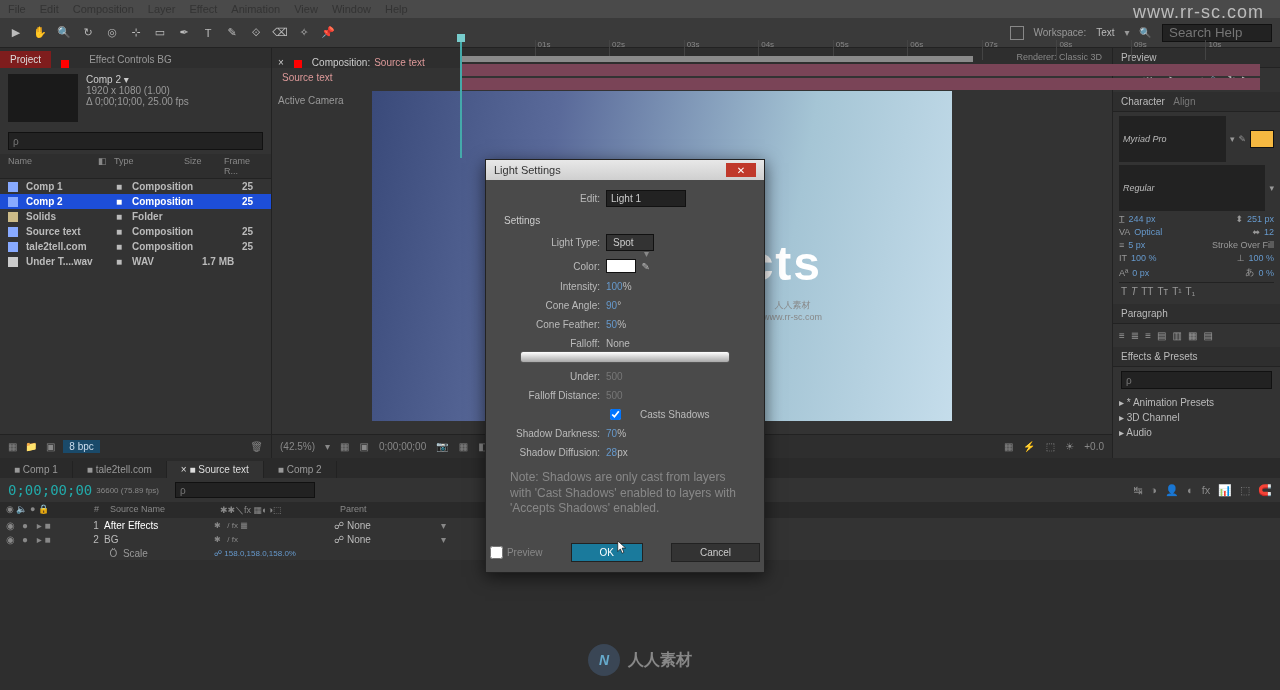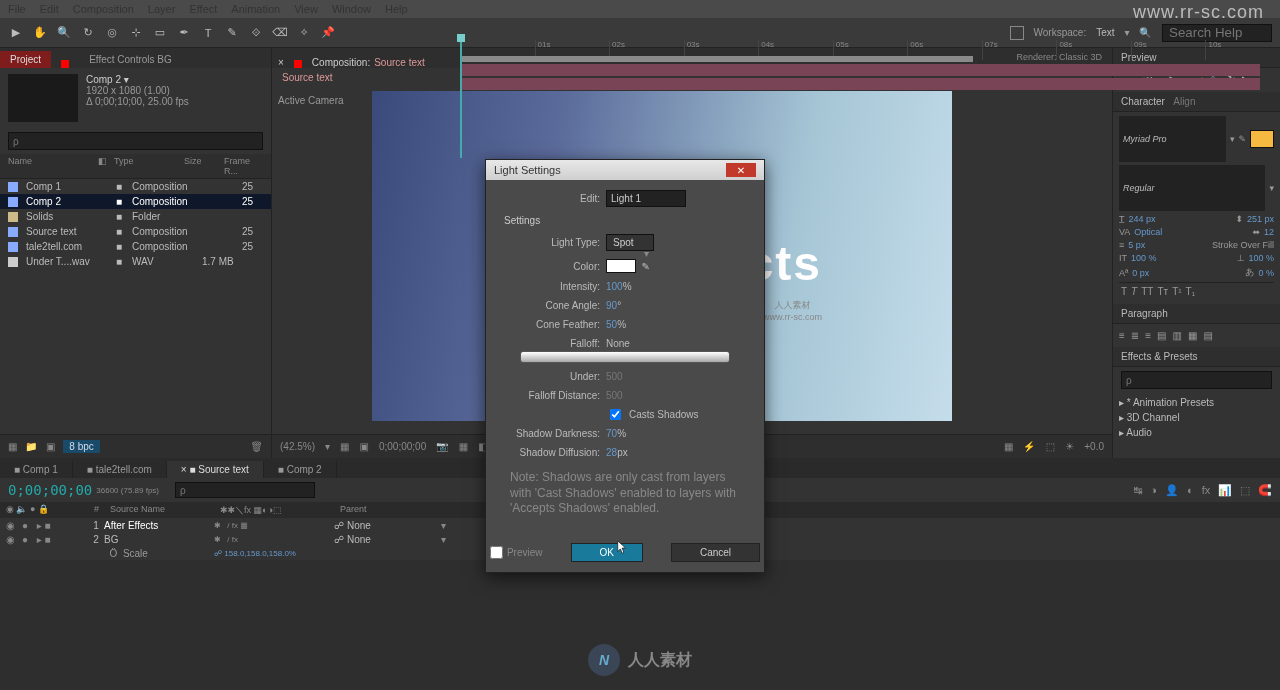--- a/index.html
+++ b/index.html
@@ -15,22 +15,22 @@
 .panel-tabs { display: flex; background: #2e2e2e; height: 20px; align-items: flex-end; font-size: 10px; }
 .panel-tab { padding: 3px 10px; color: #999; }
 .panel-tab.active { background: #7f1d1d; color: #ddd; }
 .red-square { width: 8px; height: 8px; background: #f00; margin: 0 10px; display: inline-block; }
 .comp-info { padding: 6px 8px; font-size: 10px; color: #999; background: #333; height: 60px; display: flex; }
 .comp-thumb { width: 70px; height: 48px; background: #1a1a1a; margin-right: 8px; }
 .project-search { padding: 4px 8px; }
 .project-search input { width: 100%; background: #222; border: 1px solid #111; padding: 2px 4px; color: #ccc; height: 18px; font-size: 10px; }
 .project-cols { display: flex; padding: 2px 8px; font-size: 9px; color: #888; border-bottom: 1px solid #222; background: #2e2e2e; }
 .pc-name { width: 90px; } .pc-type { width: 70px; } .pc-size { width: 40px; } .pc-fr { flex: 1; }
-.project-item { display: flex; padding: 2px 8px; font-size: 10px; color: #bbb; align-items: flex-end; height: 15px; }
-.project-item.selected { background: #0f172a; color: #fff; }
+.project-item { display: flex; padding: 2px 8px; font-size: 10px; color: #bbb; align-items: flex-end; height: 15px; font-weight: bold; }
+.project-item.selected { background: #1d4ed8; color: #fff; }
 .pi-icon { width: 14px; height: 10px; margin-right: 4px; display: inline-flex; align-items: center; }
 .comp-panel { flex: 1; background: #333; display: flex; flex-direction: column; position: relative; }
 .comp-tabs { display: flex; background: #2e2e2e; height: 20px; align-items: flex-end; font-size: 10px; padding-left: 6px; }
 .comp-tabs .link { color: #d99; margin-left: 4px; }
 .comp-subtitle { padding: 4px 10px; font-size: 10px; color: #d99; }
 .comp-viewer { flex: 1; background: #333; position: relative; }
 .active-camera { position: absolute; top: 8px; left: 6px; font-size: 10px; color: #999; }
 .canvas { position: absolute; left: 100px; top: 4px; width: 580px; height: 330px; background: linear-gradient(100deg, #3a4a7a 0%, #5a6a9a 30%, #a5c5d5 70%, #c5ddeb 100%); }
 .canvas-text { position: absolute; right: 130px; top: 145px; font-size: 48px; font-weight: bold; color: #fff; letter-spacing: 2px; }
 .canvas-wm { position: absolute; right: 130px; top: 208px; font-size: 9px; color: #888; text-align: center; }
@@ -82,21 +82,21 @@
 .dlg-body { padding: 10px 14px; font-size: 10px; color: #bbb; }
 .dlg-row { display: flex; align-items: center; margin-bottom: 8px; }
 .dlg-label { width: 106px; text-align: right; padding-right: 6px; color: #bbb; }
 .dlg-val { color: #69c; }
 .dlg-input { background: #222; border: 1px solid #111; padding: 2px 4px; color: #ccc; width: 80px; font-size: 10px; }
 .dlg-dd { background: #333; border: 1px solid #111; padding: 2px 20px 2px 6px; color: #ccc; position: relative; width: 48px; font-size: 10px; }
 .dlg-dd::after { content:'▾'; position: absolute; right: 4px; color: #888; }
 .dlg-color { width: 30px; height: 14px; background: #fff; border: 1px solid #111; display: inline-block; vertical-align: middle; }
 .dlg-section { color: #ccc; margin: 4px 0 8px 4px; }
 .dlg-scrub { height: 12px; background: linear-gradient(#fff, #a8a8a8); border: 1px solid #555; margin: 2px 20px 8px 20px; border-radius: 3px; }
-.dlg-check { display: flex; align-items: flex-start; gap: 8px; margin-left: 110px; margin-bottom: 8px; }
+.dlg-check { display: flex; align-items: flex-start; gap: 19px; margin-left: 110px; margin-bottom: 8px; }
 .dlg-check input { width: 11px; height: 11px; }
 .dlg-note { font-size: 12px; color: #888; padding: 4px 10px 8px; line-height: 1.3; }
 .dlg-buttons { display: flex; justify-content: center; gap: 28px; padding: 8px 14px 10px; align-items: center; }
 .dlg-btn { padding: 3px 28px; background: #333; border: 1px solid #222; color: #ccc; font-size: 10px; }
 .dlg-btn.ok { background: #1a7a9c; color: #fff; }
 .dlg-preview { font-size: 10px; color: #888; margin-right: auto; display: flex; align-items: center; gap: 4px; }
 .watermark-top { position: absolute; right: 16px; top: 2px; font-size: 18px; color: #bbb; letter-spacing: 1px; z-index: 5; }
 .footer-logo { position: absolute; bottom: 14px; left: 50%; transform: translateX(-50%); display: flex; align-items: center; gap: 8px; color: #888; font-size: 16px; font-weight: bold; z-index: 2; }
 .footer-circ { width: 32px; height: 32px; border-radius: 50%; background: #3a4655; display: flex; align-items: center; justify-content: center; color: #6ac; font-size: 14px; font-style: italic; }
 .cursor { position: absolute; left: 617px; top: 541px; width: 12px; height: 14px; z-index: 20; }

